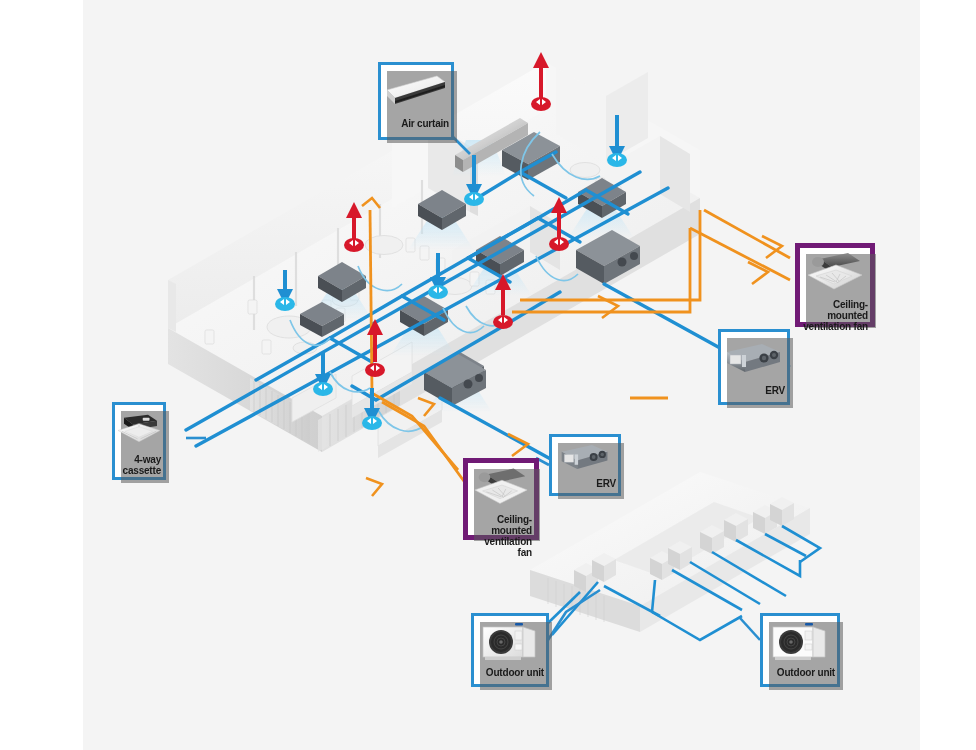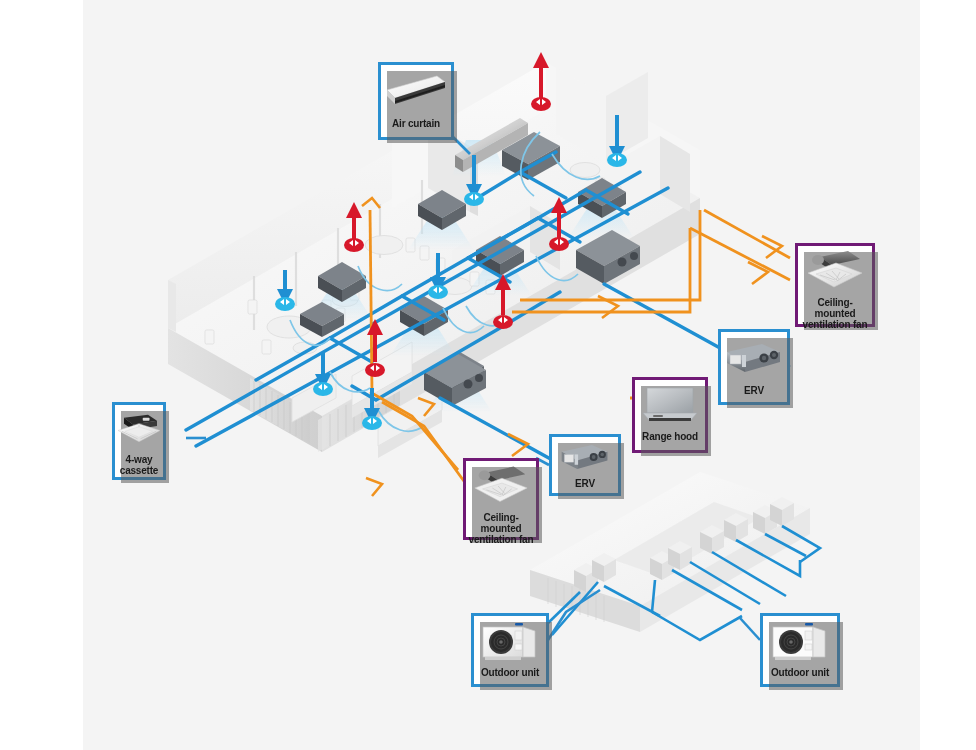--- a/index.html
+++ b/index.html
@@ -13,28 +13,28 @@
   #stage{position:absolute;left:0;top:0;width:976px;height:750px;}
   .left-strip{position:absolute;left:0;top:0;width:83px;height:750px;background:#ffffff;}
   .right-strip{position:absolute;left:920px;top:0;width:56px;height:750px;background:#ffffff;}
 
   
   .callout{
     position:absolute;
     background:#ffffff;
     box-sizing:border-box;
     z-index:40;
-    text-align:center;
+    text-align:right;
   }
   .callout .shadow-layer{
     position:absolute;left:6px;top:6px;right:-6px;bottom:-6px;
     background:#5b5b5b;opacity:.55;z-index:-1;
   }
   .callout.blue{border:3px solid #2a8fd0;}
-  .callout.orange{border:3px solid #701a75;}
+  .callout.orange{border:5px solid #701a75;}
   .callout .thumb{
     display:flex;align-items:center;justify-content:center;
     width:100%;
   }
   .callout .cap{
     font-size:10px;font-weight:bold;color:#1a1a1a;
     line-height:11px;letter-spacing:-.2px;
     padding:1px 2px 4px 2px;
   }
 
@@ -524,39 +524,20 @@
         <rect x="20" y="19" width="4" height="12" fill="#cdd2d7"></rect>
         <circle cx="42" cy="22" r="4.6" fill="#3b4046"></circle>
         <circle cx="52" cy="19" r="4.2" fill="#3b4046"></circle>
         <circle cx="42" cy="22" r="2.2" fill="#5e646a"></circle>
         <circle cx="52" cy="19" r="2" fill="#5e646a"></circle>
       </svg>
     </div>
     <div class="cap">ERV</div>
   </div>
 
-  <div class="callout orange" style="left:632px;top:377px;width:76px;height:76px;">
-    <div class="shadow-layer"></div>
-    <div class="thumb" style="height:50px;">
-      <svg width="62" height="46" viewBox="0 0 62 46">
-        <defs>
-            <linearGradient id="rh1" x1="0" y1="0" x2="1" y2="1">
-          <stop offset="0%" stop-color="#d5d8db"></stop>
-              <stop offset="50%" stop-color="#b9bdc1"></stop>
-              <stop offset="100%" stop-color="#9aa0a5"></stop>
-        </linearGradient>
-          </defs>
-        <rect x="8" y="6" width="46" height="25" fill="url(#rh1)" stroke="#9fa4a9" stroke-width=".6"></rect>
-        <polygon points="4,31 58,31 52,38 10,38" fill="#c6cace" stroke="#a5aaae" stroke-width=".6"></polygon>
-        <rect x="10" y="36" width="42" height="3" fill="#3c3c3c"></rect>
-        <rect x="14" y="33" width="10" height="2" rx="1" fill="#6a6a6a"></rect>
-      </svg>
-    </div>
-    <div class="cap">Range hood</div>
-  </div>
 
   <div class="callout blue" style="left:549px;top:434px;width:72px;height:62px;">
     <div class="shadow-layer"></div>
     <div class="thumb" style="height:40px;">
       <svg width="62" height="38" viewBox="0 0 64 44">
         <polygon points="5,16 40,8 58,16 23,26" fill="#a8aeb4"></polygon>
         <polygon points="5,16 23,26 23,36 5,27" fill="#7d8389"></polygon>
         <polygon points="23,26 58,16 58,26 23,36" fill="#737980"></polygon>
         <rect x="8" y="19" width="11" height="9" fill="#e6e6e6" stroke="#aeb4ba" stroke-width=".5"></rect>
         <rect x="20" y="19" width="4" height="12" fill="#cdd2d7"></rect>

